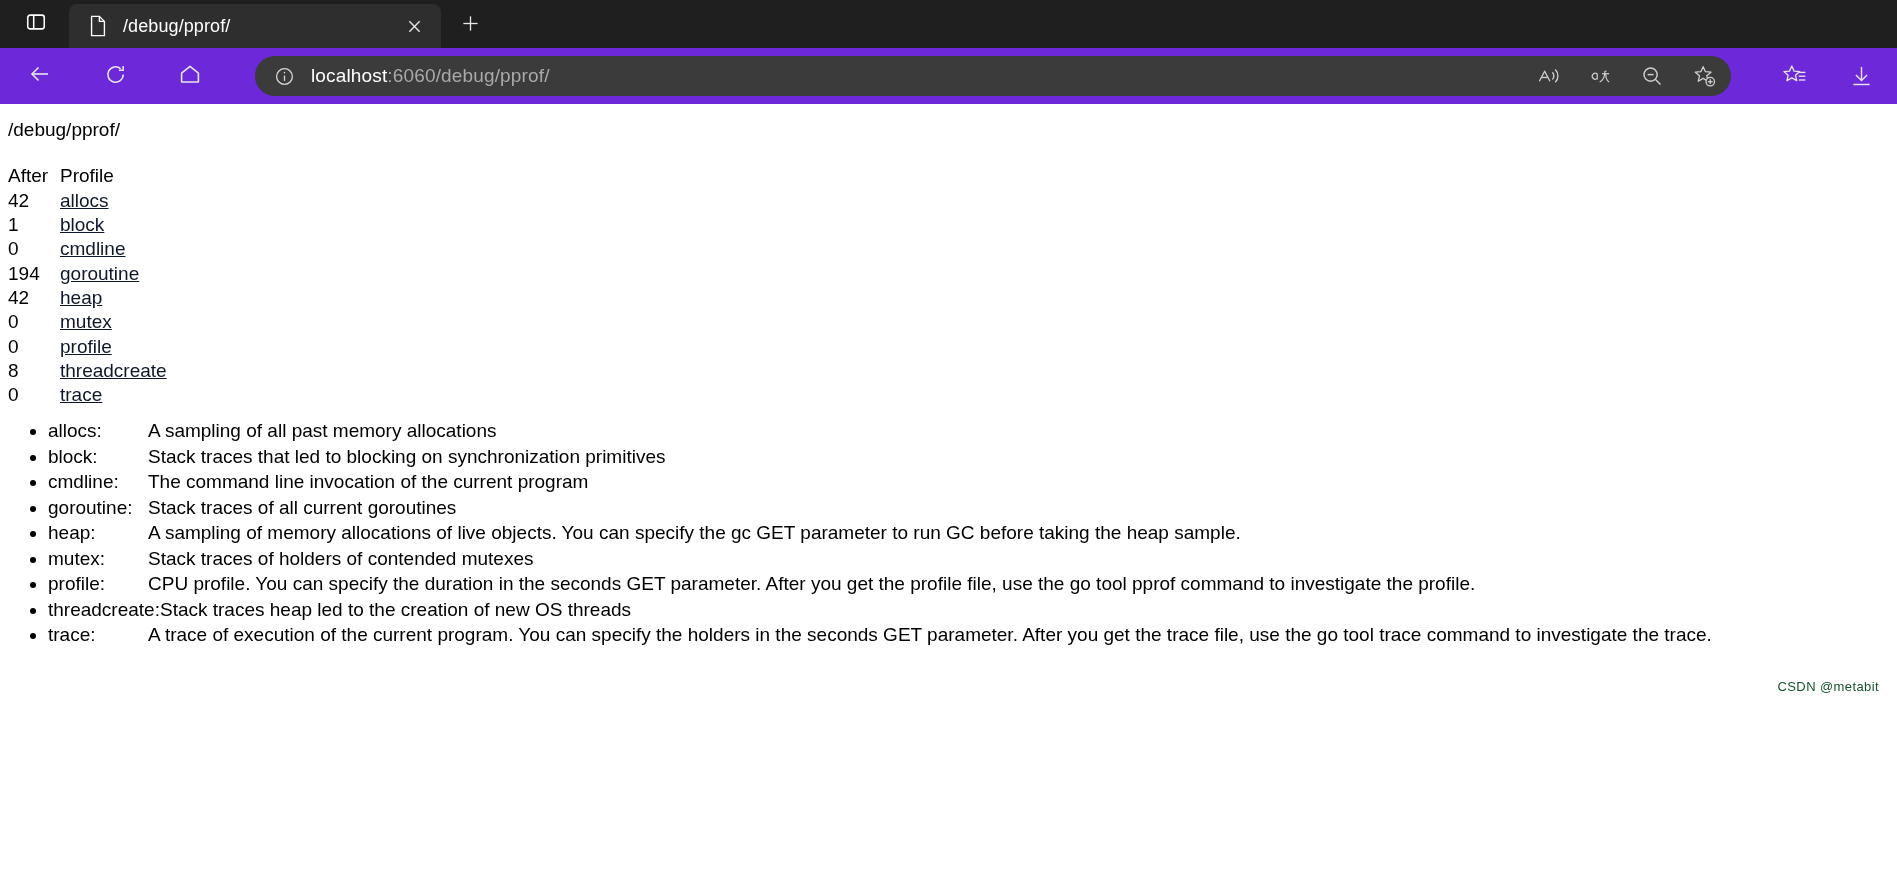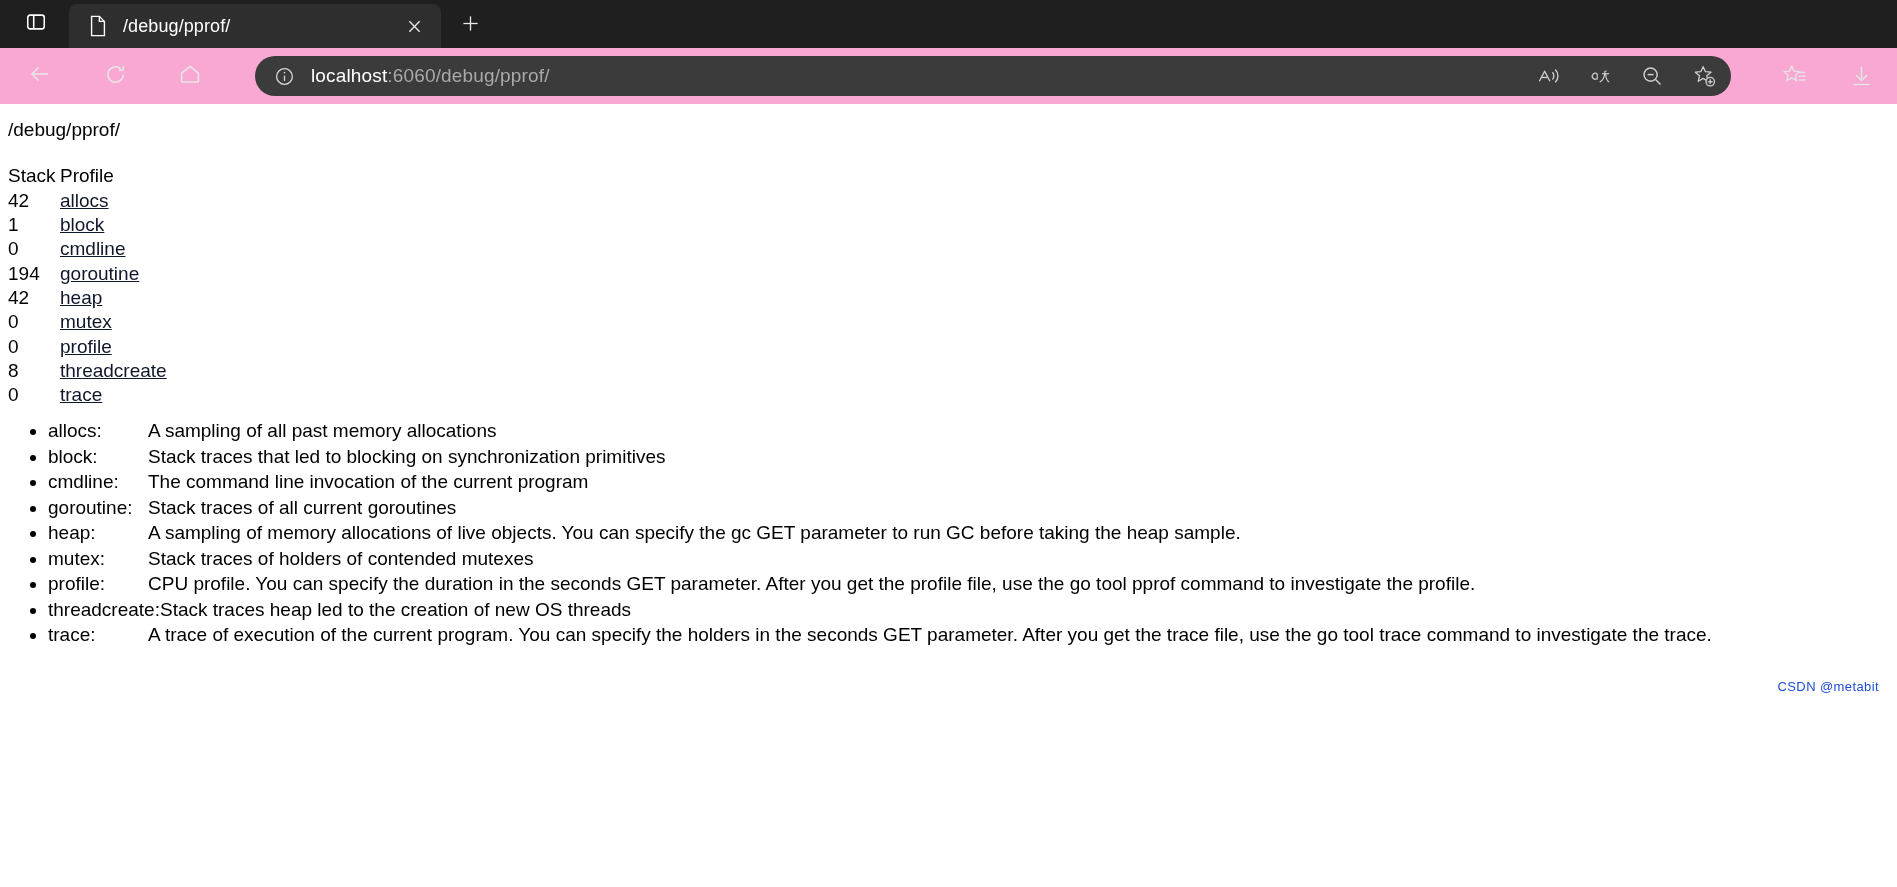--- a/index.html
+++ b/index.html
@@ -68,21 +68,21 @@
     display: flex; align-items: center; justify-content: center;
     border-radius: 6px;
     color: #e8e8e8;
     cursor: pointer;
   }
 
   
   .toolbar {
     height: 56px;
     flex: 0 0 56px;
-    background: #f9a8d4;
+    background: #6d28d9;
     display: flex;
     align-items: center;
     padding: 0 16px 0 20px;
     gap: 12px;
   }
   .nav-btn {
     width: 40px; height: 40px;
     margin-right: 23px;
     display: flex; align-items: center; justify-content: center;
     border-radius: 6px;
@@ -178,21 +178,21 @@
     white-space: nowrap;
   }
   .desc-key { display: inline-block; width: 100px; }
   .desc-key-wide { display: inline-block; width: auto; }
 
   .watermark {
     position: absolute;
     right: 18px;
     bottom: 10px;
     font-size: 13px;
-    color: #1d4ed8;
+    color: #14532d;
     letter-spacing: .4px;
     font-family: "Liberation Sans", sans-serif;
   }
 </style>
 </head>
 <body>
 
 <div class="browser">
 
   <div class="tabstrip">
@@ -329,21 +329,21 @@
     <div class="page">
 
       <div class="page-heading">/debug/pprof/</div>
 
       <div class="blank-line"></div>
 
 
       <table class="profile-table">
         <thead>
           <tr>
-            <td class="col-count">Stack</td>
+            <td class="col-count">After</td>
             <td class="col-name">Profile</td>
           </tr>
         </thead>
         <tbody id="profiles-body">
             <tr>
               <td class="col-count">42</td>
               <td class="col-name"><a class="pplink" href="#">allocs</a></td>
             </tr>
             <tr>
               <td class="col-count">1</td>

